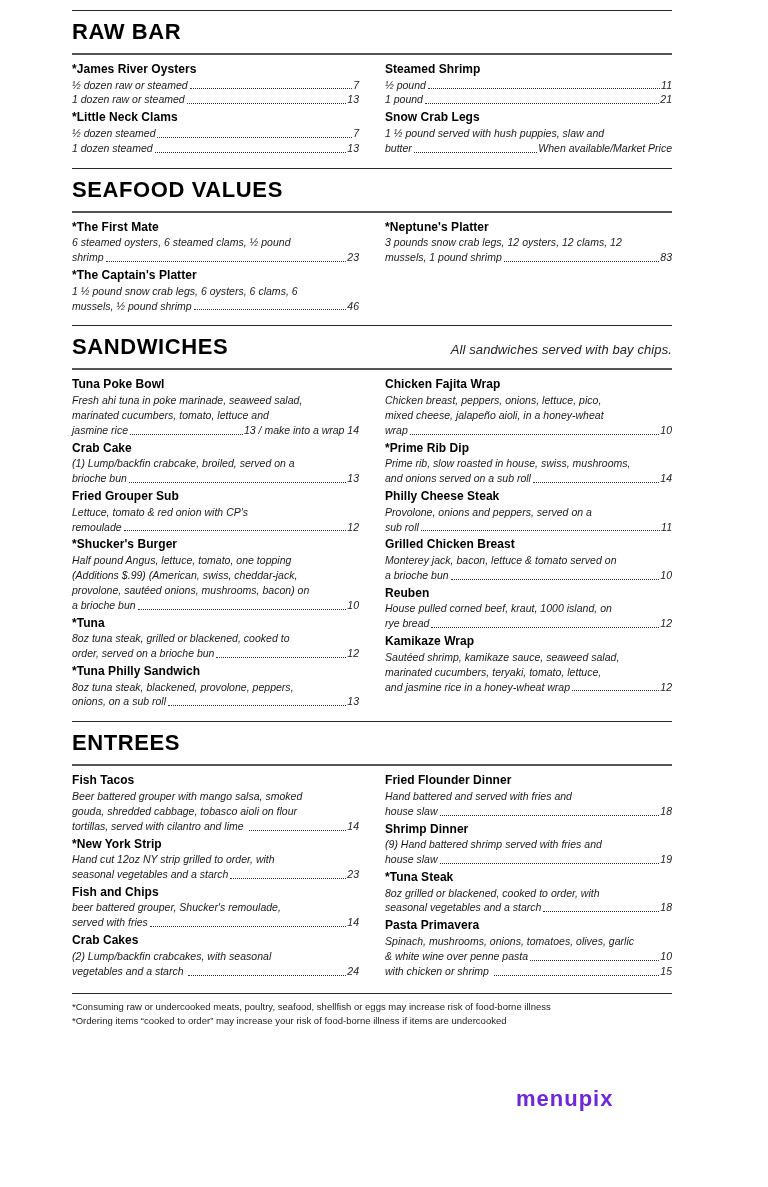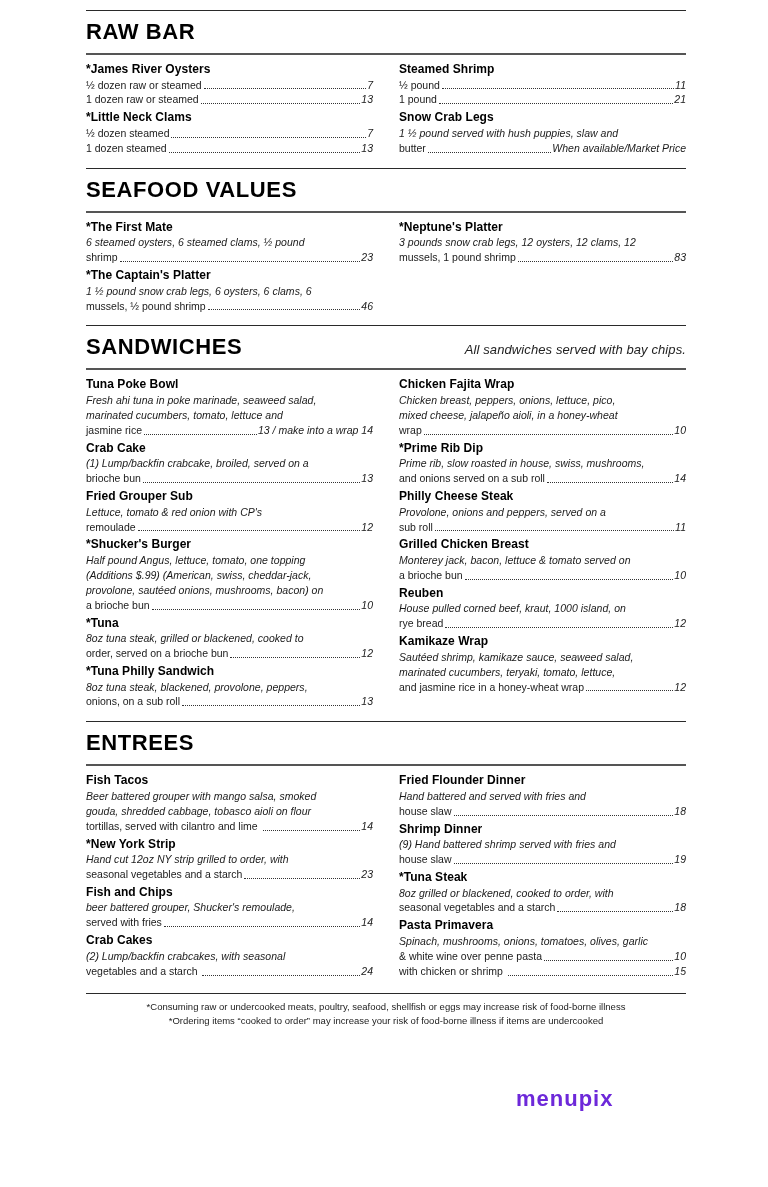--- a/index.html
+++ b/index.html
@@ -10,21 +10,21 @@
   body {
     width: 768px;
     height: 1187px;
     position: relative;
     font-family: "Liberation Sans", sans-serif;
     color: #111111;
     overflow: hidden;
   }
   .page {
     position: absolute;
-    left: 86px;
+    left: 72px;
     top: 0;
     width: 600px;
     height: 1187px;
   }
 
   
   .rule-thin {
     border-top: 1.5px solid #2a2a2a;
     width: 100%;
     height: 0;
@@ -88,20 +88,21 @@
     letter-spacing: 0.02px;
   }
   
   .leader {
     display: flex;
     align-items: flex-end;
     width: 100%;
   }
   .leader .lt {
     font-size: 10.5px;
+    font-style: italic;
     color: #1a1a1a;
     line-height: 1.42;
     white-space: pre;
   }
   .leader .dots {
     flex: 1 1 auto;
     border-bottom: 1.4px dotted #333333;
     margin: 0 1px 3px 2px;
     min-width: 8px;
     height: 0;
@@ -113,21 +114,20 @@
     line-height: 1.42;
     white-space: pre;
   }
 
   
   .footer {
     font-size: 9.5px;
     color: #222222;
     line-height: 1.5;
     letter-spacing: 0.01px;
-    text-align: center;
   }
 
   .watermark {
     position: absolute;
     left: 516px;
     top: 1086px;
     font-size: 22px;
     font-weight: bold;
     letter-spacing: 1px;
     color: #6d28d9;

